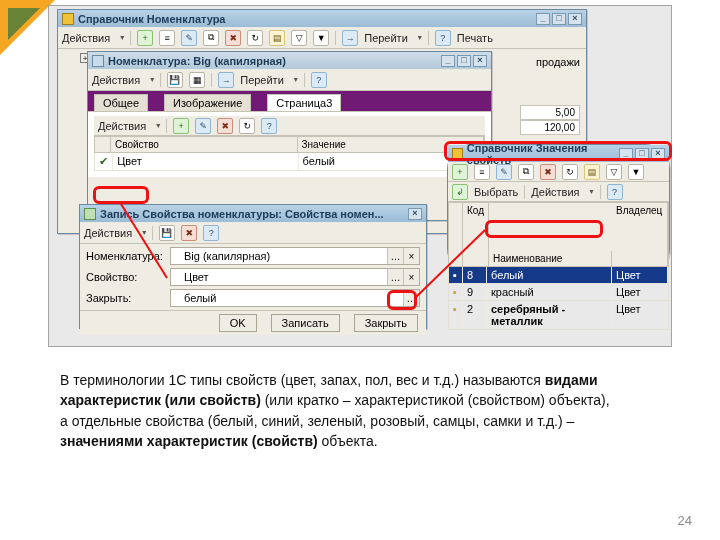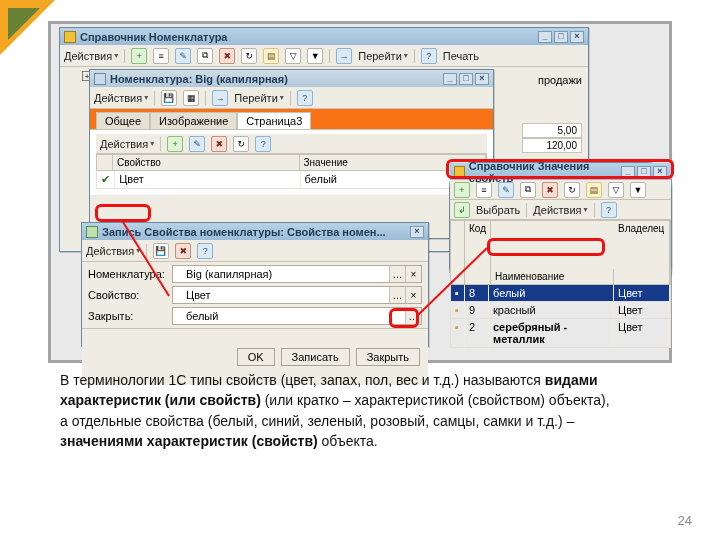--- a/index.html
+++ b/index.html
@@ -21,24 +21,24 @@
     border-right: 55px solid transparent;
   }
   .corner-deco::after {
     content: ""; position: absolute; top: 8px; left: 8px;
     width: 0; height: 0;
     border-top: 32px solid #4f7d3a;
     border-right: 32px solid transparent;
     opacity: .85;
   }
   .stage {
-    position: absolute; left: 48px; top: 21px;
+    position: absolute; left: 48px; top: 5px;
     width: 624px; height: 342px;
     background: #e9e9e9;
-    border: 3px solid #a3a3a3;
+    border: 1px solid #a3a3a3;
   }
   .win {
     position: absolute;
     background: #efece3;
     border: 1px solid #6b8aa0;
     box-shadow: 1px 1px 0 rgba(0,0,0,.15);
   }
   .tbar {
     background: linear-gradient(#b9d2e6,#9cbcd6);
     color: #1d3a57; font-weight: bold;
@@ -48,49 +48,49 @@
   }
   .tbar.alt { background: linear-gradient(#cfdce8,#b3c9da); }
   .tbar .sys { margin-left:auto; display:flex; gap:2px;}
   .tbar .sys span { width:14px; height:12px; background:#d6e2ec; border:1px solid #7a9ab4; display:inline-flex; align-items:center; justify-content:center; font-size:9px; color:#2b4c66; line-height:1;}
   .toolbar {
     background:#efece3; border-bottom:1px solid #c7c2b6;
     height:22px; display:flex; align-items:center; gap:6px;
     padding:0 4px; font-size:11px;
     white-space:nowrap; overflow:hidden;
   }
-  .toolbar .menu { color:#222; display:inline-flex; align-items:center; gap:2px;}
+  .toolbar .menu { color:#222; display:inline-flex; align-items:center; gap:10px;}
   .toolbar .menu .drop { font-size:8px; color:#555;}
   .toolbar .sep { width:1px; height:14px; background:#c7c2b6; }
   .toolbar .ico { width:16px; height:16px; background:#fff; border:1px solid #b9b4a5; border-radius:2px; display:inline-flex; align-items:center; justify-content:center; font-size:9px;}
   .ico.green { background:#dff3d6; border-color:#8bbf74; color:#2e6b1f;}
   .ico.red   { background:#f6ded7; border-color:#c98d78; color:#7b2f16;}
   .ico.blue  { background:#dceaf6; border-color:#8eb4d2; color:#274f71;}
   .ico.yellow{ background:#fdf3d0; border-color:#d8c37a; color:#6e5410;}
-  .tabs { display:flex; gap:0; padding:3px 6px 0 6px; background:#f97316; border-bottom:1px solid #c7c2b6;}
+  .tabs { display:flex; gap:16px; padding:3px 6px 0 6px; background:#701a75; border-bottom:1px solid #c7c2b6;}
   .tab { padding:2px 8px; background:#e4e0d4; border:1px solid #c7c2b6; border-bottom:none; font-size:11px;}
   .tab.active { background:#fff;}
   .grid-head { display:flex; background:#efece3; border:1px solid #c7c2b6; font-size:10px;}
   .grid-head div { padding:2px 4px; border-right:1px solid #c7c2b6;}
   .grid-row { display:flex; border:1px solid #e3e0d6; border-top:none; font-size:11px;}
   .grid-row div { padding:2px 4px; border-right:1px solid #efece3;}
   .grid-row.sel { background:#153a8a; color:#fff;}
   .field { display:flex; align-items:center; gap:4px; margin:3px 6px;}
   .field label{ width:80px;}
   .field .inp { flex:1; height:18px; background:#fff; border:1px solid #b0ab9b; display:flex; align-items:center; padding:0 13px; position:relative;}
   .inp .btn {
     position:absolute; right:0; top:0; height:100%;
     display:flex;
   }
   .inp .btn span{
     width:16px; border-left:1px solid #c7c2b6; background:#efece3;
     display:inline-flex; align-items:center; justify-content:center;
     font-size:10px; cursor:pointer;
   }
-  .dlg-buttons { display:flex; justify-content:flex-end; gap:6px; padding:19px 8px; background:#efece3; border-top:1px solid #c7c2b6;}
+  .dlg-buttons { display:flex; justify-content:flex-end; gap:14px; padding:3px 8px; background:#efece3; border-top:1px solid #c7c2b6;}
   .dlg-buttons button{ font-family:inherit; font-size:11px; padding:2px 10px; background:#efece3; border:1px solid #a9a393; cursor:pointer;}
   .hl-red { position:absolute; border:3px solid #e11; border-radius:6px; pointer-events:none;}
   .connector { position:absolute; pointer-events:none;}
   .val-cell{ width:60px; text-align:right; padding:1px 4px; border:1px solid #c7c2b6; background:#fff; font-size:10px;}
   
   .explain {
     position:absolute; left:60px; top:370px; width:560px;
     font-size:14px; line-height:1.45; color:#111;
     font-family: Arial, sans-serif;
   }

